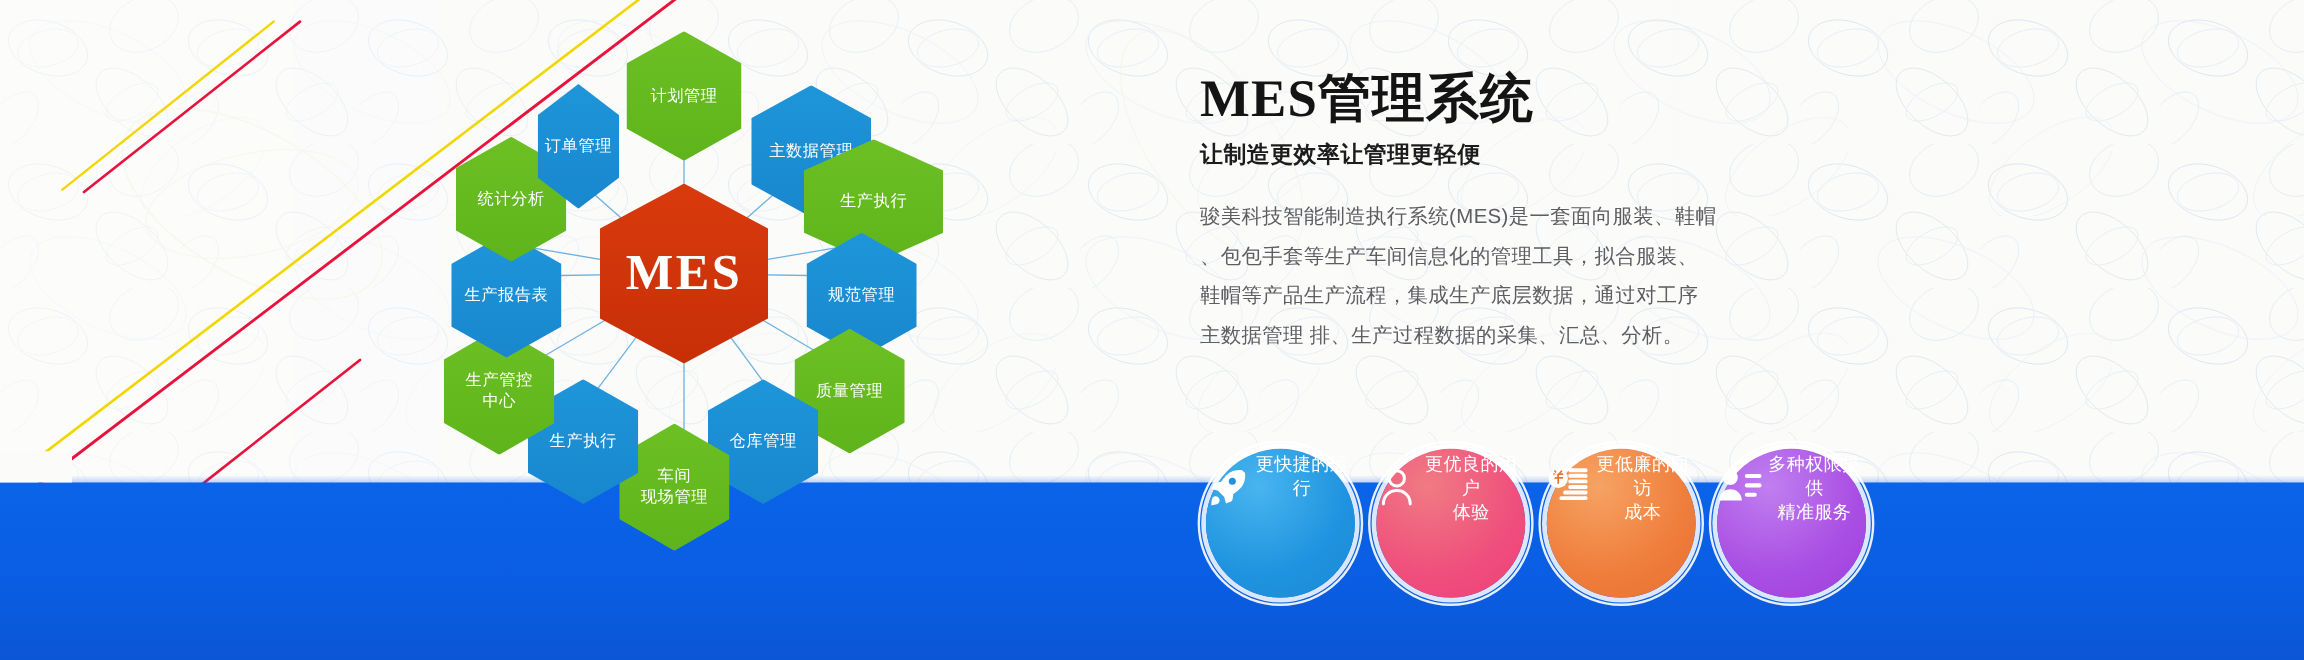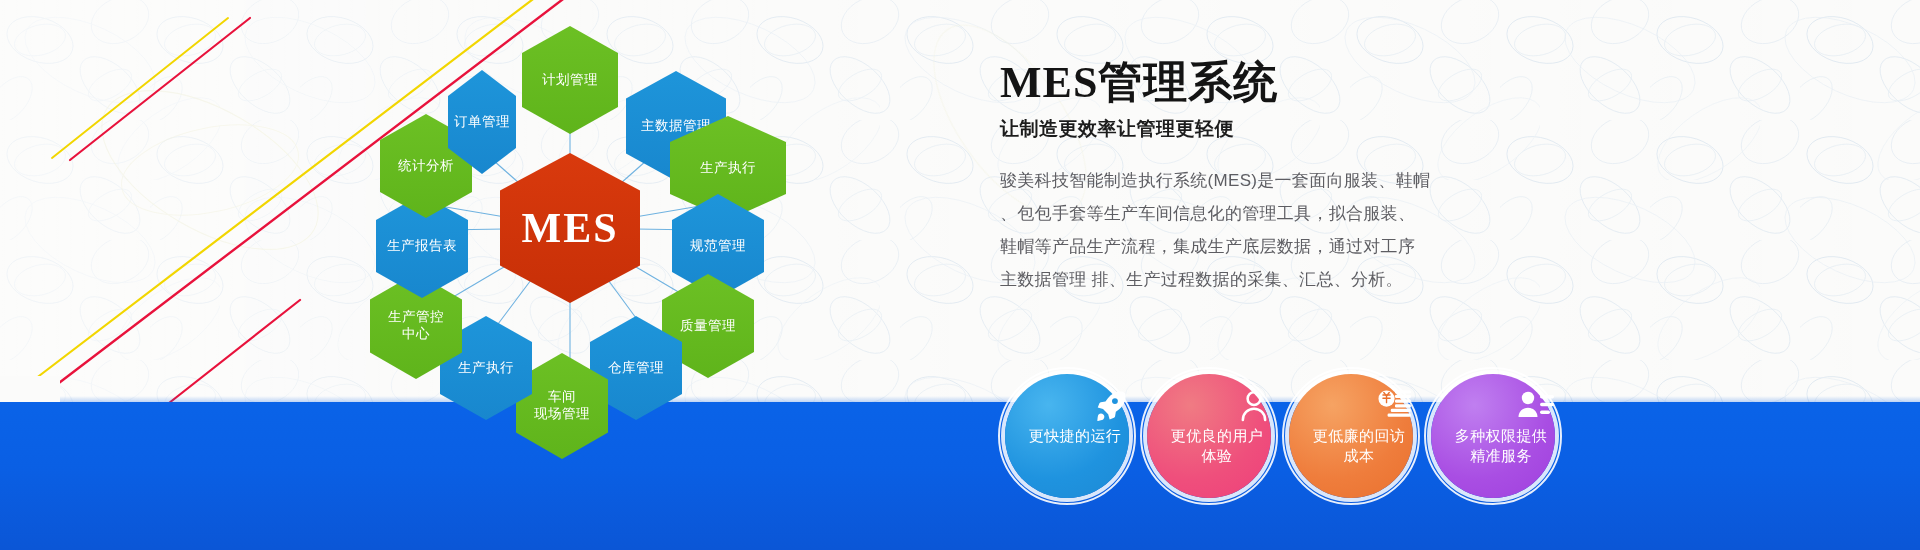--- a/index.html
+++ b/index.html
@@ -72,21 +72,21 @@
     letter-spacing:.3px;
     width:560px;
   }
   .para div { white-space:nowrap; }
 
   
   .badges { position:absolute; left:1005px; top:374px; display:flex; gap:18px; }
   .badge {
     width:124px; height:124px; border-radius:50%;
     position:relative;
-    display:flex; flex-direction:column; align-items:flex-end; justify-content:flex-start;
+    display:flex; flex-direction:row; align-items:flex-start; justify-content:flex-start;
     color:#fff;
     box-shadow:0 0 0 4px rgba(255,255,255,.85);
   }
   .badge .ring {
     position:absolute; inset:-7px; border-radius:50%;
     border:2px solid rgba(255,255,255,.9);
   }
   .badge .icon { margin-top:14px; height:34px; display:flex; align-items:center; justify-content:center; }
   .badge .icon svg { display:block; }
   .badge .lbl {

